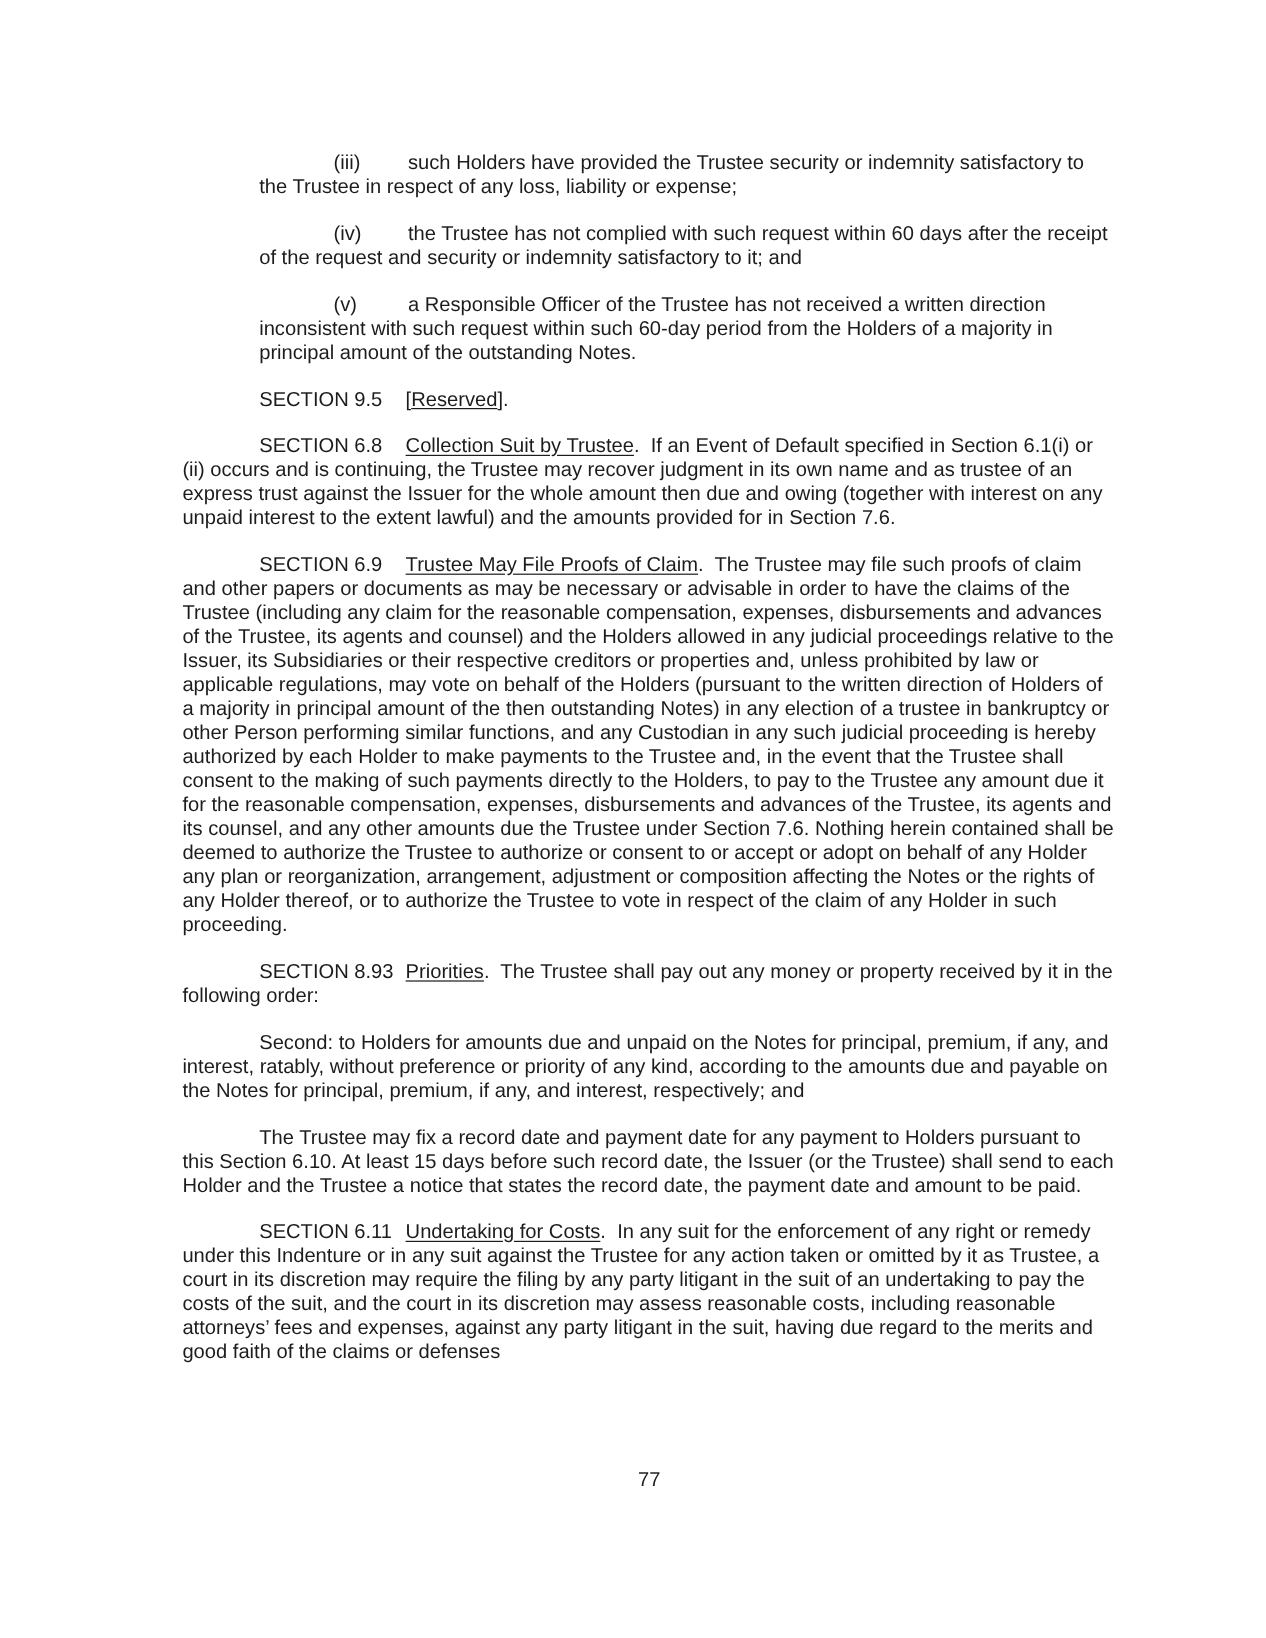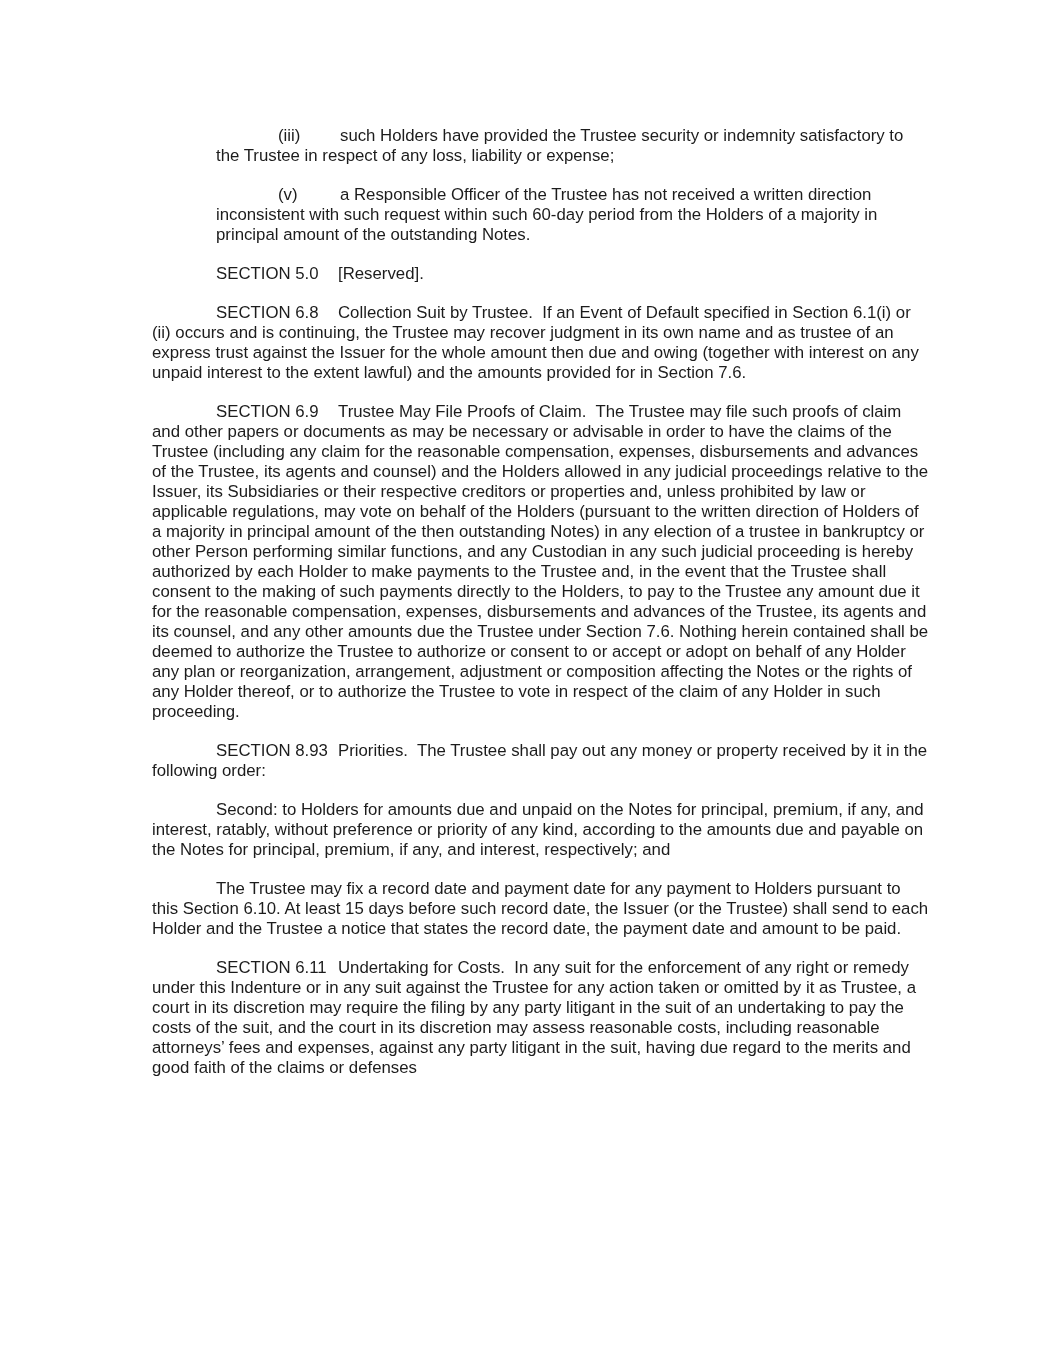--- a/index.html
+++ b/index.html
@@ -19,52 +19,54 @@
     position: absolute;
     top: 126px;
     left: 152px;
     width: 778px;
   }
   p.para { margin: 0 0 19px 0; padding: 0; text-align: left; }
   p.clause { margin-left: 64px; }
   .marker { display: inline-block; margin-left: 62px; min-width: 62px; }
   p.sec, p.plain { text-indent: 64px; }
   .sec-label { display: inline-block; min-width: 122px; text-indent: 0; }
-  .sec-title { text-underline-offset: 2px; }
+  .sec-title { text-decoration: underline; text-underline-offset: 2px; }
   .sec-sep, .sec-pre { white-space: pre; }
   .pageno {
     position: absolute;
     top: 1223px;
     left: 152px;
     width: 778px;
     text-align: center;
   }
 </style>
 </head>
 <body>
 
 <div class="page">
   <div class="content">
 
     <p class="para clause"><span class="marker">(iii)</span><span>such Holders have provided the Trustee security or indemnity satisfactory to the Trustee in respect of any loss, liability or expense;</span></p>
 
+    <p class="para clause"><span class="marker">(iv)</span><span>the Trustee has not complied with such request within 60 days after the receipt of the request and security or indemnity satisfactory to it; and</span></p>
 
     <p class="para clause"><span class="marker">(v)</span><span>a Responsible Officer of the Trustee has not received a written direction inconsistent with such request within such 60-day period from the Holders of a majority in principal amount of the outstanding Notes.</span></p>
 
-    <p class="para sec"><span class="sec-label">SECTION 5.0</span><span class="sec-pre">[</span><span class="sec-title">Reserved</span><span class="sec-sep">].</span><span></span></p>
+    <p class="para sec"><span class="sec-label">SECTION 9.5</span><span class="sec-pre">[</span><span class="sec-title">Reserved</span><span class="sec-sep">].</span><span></span></p>
 
     <p class="para sec"><span class="sec-label">SECTION 6.8</span><span class="sec-pre"></span><span class="sec-title">Collection Suit by Trustee</span><span class="sec-sep">.  </span><span>If an Event of Default specified in Section 6.1(i) or (ii) occurs and is continuing, the Trustee may recover judgment in its own name and as trustee of an express trust against the Issuer for the whole amount then due and owing (together with interest on any unpaid interest to the extent lawful) and the amounts provided for in Section 7.6.</span></p>
 
     <p class="para sec"><span class="sec-label">SECTION 6.9</span><span class="sec-pre"></span><span class="sec-title">Trustee May File Proofs of Claim</span><span class="sec-sep">.  </span><span>The Trustee may file such proofs of claim and other papers or documents as may be necessary or advisable in order to have the claims of the Trustee (including any claim for the reasonable compensation, expenses, disbursements and advances of the Trustee, its agents and counsel) and the Holders allowed in any judicial proceedings relative to the Issuer, its Subsidiaries or their respective creditors or properties and, unless prohibited by law or applicable regulations, may vote on behalf of the Holders (pursuant to the written direction of Holders of a majority in principal amount of the then outstanding Notes) in any election of a trustee in bankruptcy or other Person performing similar functions, and any Custodian in any such judicial proceeding is hereby authorized by each Holder to make payments to the Trustee and, in the event that the Trustee shall consent to the making of such payments directly to the Holders, to pay to the Trustee any amount due it for the reasonable compensation, expenses, disbursements and advances of the Trustee, its agents and its counsel, and any other amounts due the Trustee under Section 7.6. Nothing herein contained shall be deemed to authorize the Trustee to authorize or consent to or accept or adopt on behalf of any Holder any plan or reorganization, arrangement, adjustment or composition affecting the Notes or the rights of any Holder thereof, or to authorize the Trustee to vote in respect of the claim of any Holder in such proceeding.</span></p>
 
     <p class="para sec"><span class="sec-label">SECTION 8.93</span><span class="sec-pre"></span><span class="sec-title">Priorities</span><span class="sec-sep">.  </span><span>The Trustee shall pay out any money or property received by it in the following order:</span></p>
 
 
     <p class="para plain">Second: to Holders for amounts due and unpaid on the Notes for principal, premium, if any, and interest, ratably, without preference or priority of any kind, according to the amounts due and payable on the Notes for principal, premium, if any, and interest, respectively; and</p>
 
 
     <p class="para plain">The Trustee may fix a record date and payment date for any payment to Holders pursuant to this Section 6.10. At least 15 days before such record date, the Issuer (or the Trustee) shall send to each Holder and the Trustee a notice that states the record date, the payment date and amount to be paid.</p>
 
     <p class="para sec"><span class="sec-label">SECTION 6.11</span><span class="sec-pre"></span><span class="sec-title">Undertaking for Costs</span><span class="sec-sep">.  </span><span>In any suit for the enforcement of any right or remedy under this Indenture or in any suit against the Trustee for any action taken or omitted by it as Trustee, a court in its discretion may require the filing by any party litigant in the suit of an undertaking to pay the costs of the suit, and the court in its discretion may assess reasonable costs, including reasonable attorneys’ fees and expenses, against any party litigant in the suit, having due regard to the merits and good faith of the claims or defenses</span></p>
 
   </div>
 
+  <div class="pageno">77</div>
 </div>
 
 </body></html>

